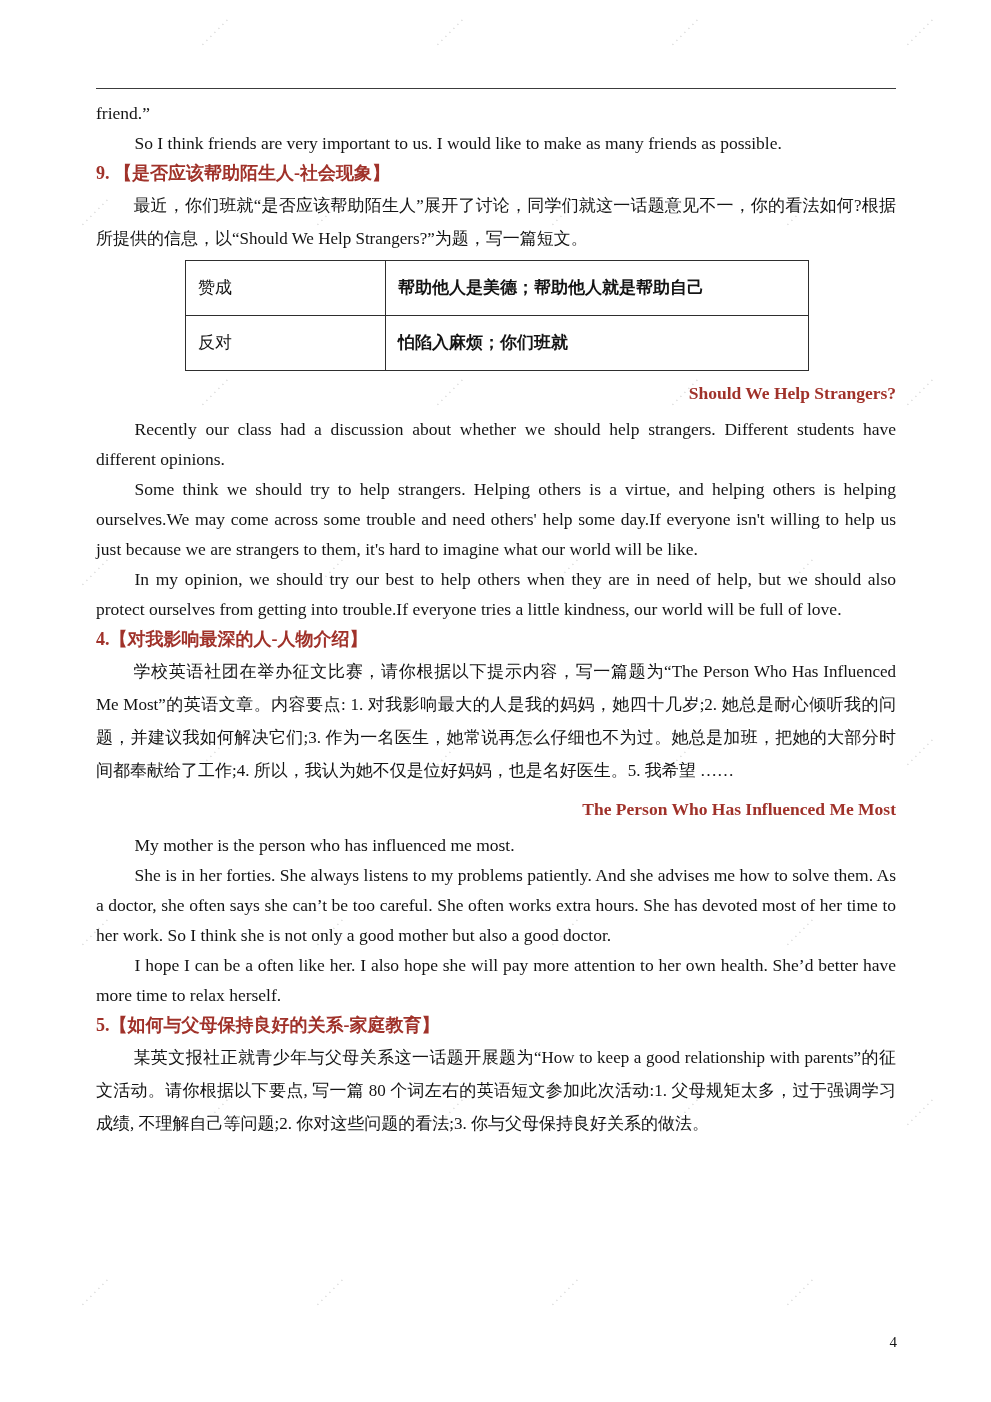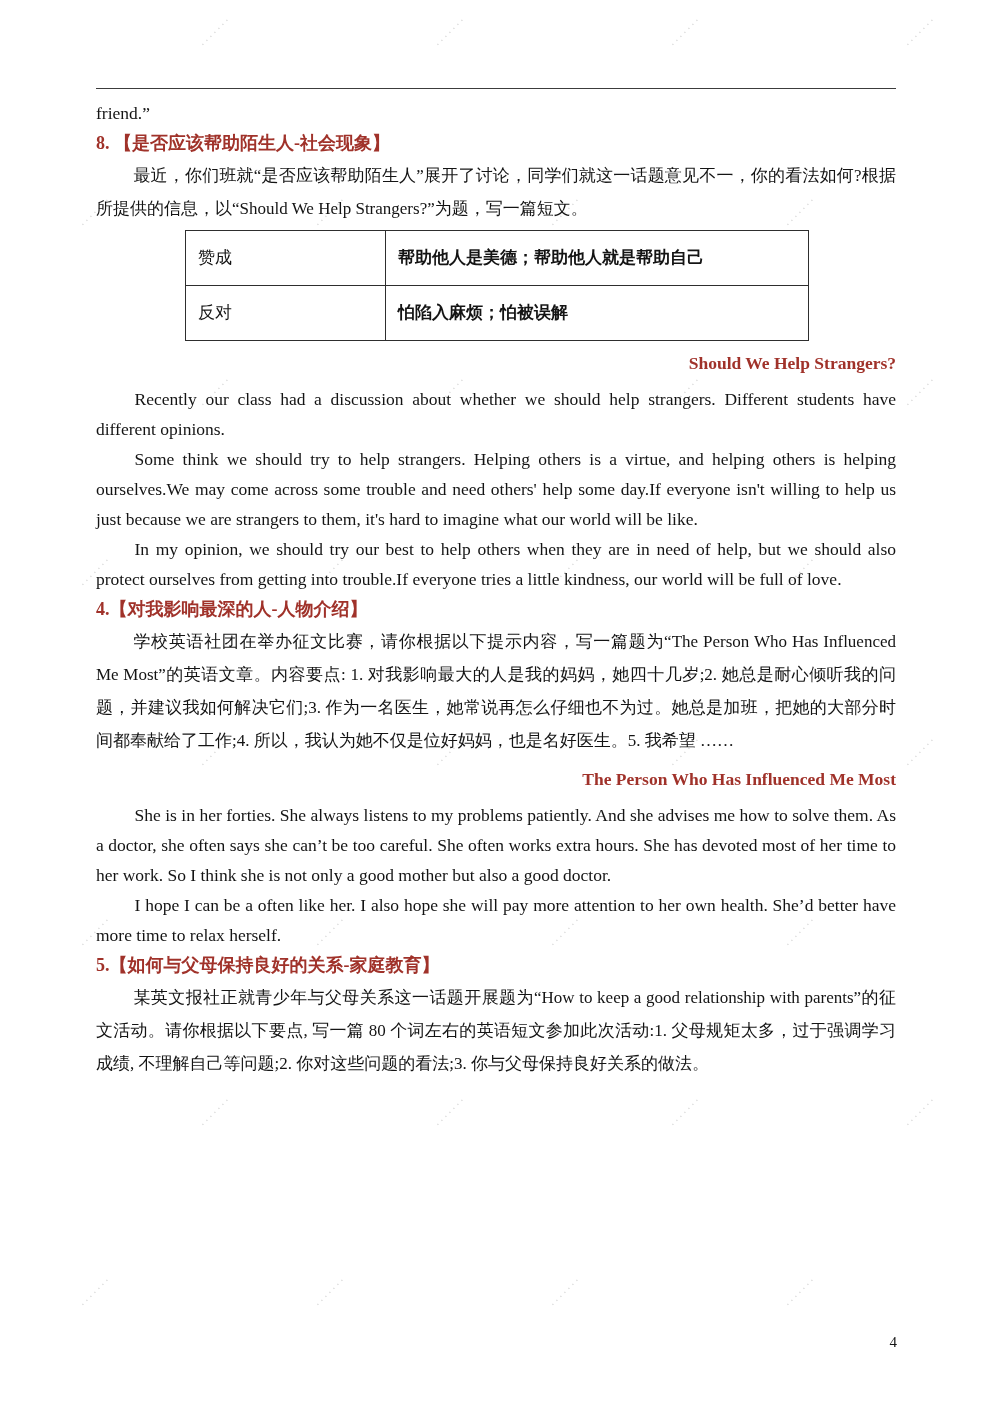--- a/index.html
+++ b/index.html
@@ -90,46 +90,48 @@
     <span class="wm" style="left: 310px; top: 1285px;">·······</span>
     <span class="wm" style="left: 545px; top: 1285px;">·······</span>
     <span class="wm" style="left: 780px; top: 1285px;">·······</span>
   </div>
 
 <div class="content">
 
   <div class="rule"></div>
 
   <p class="en">friend.”</p>
+  <p class="en indent">So I think friends are very important to us. I would like to make as many friends as possible.</p>
 
-  <h3 class="section">8. 【是否应该帮助陌生人-社会现象】</h3>
+  <h3 class="section">9. 【是否应该帮助陌生人-社会现象】</h3>
   <p class="zh indent">最近，你们班就“是否应该帮助陌生人”展开了讨论，同学们就这一话题意见不一，你的看法如何?根据所提供的信息，以“Should We Help Strangers?”为题，写一篇短文。</p>
 
   <table class="info-table">
     <tbody>
       <tr>
         <td class="c1">赞成</td>
         <td class="c2">帮助他人是美德；帮助他人就是帮助自己</td>
       </tr>
       <tr>
         <td class="c1">反对</td>
-        <td class="c2">怕陷入麻烦；怕被误解</td>
+        <td class="c2">怕陷入麻烦；你们班就</td>
       </tr>
     </tbody>
   </table>
 
   <h4 class="essay-title">Should We Help Strangers?</h4>
   <p class="en indent">Recently our class had a discussion about whether we should help strangers. Different students have different opinions.</p>
   <p class="en indent">Some think we should try to help strangers. Helping others is a virtue, and helping others is helping ourselves.We may come across some trouble and need others' help some day.If everyone isn't willing to help us just because we are strangers to them, it's hard to imagine what our world will be like.</p>
   <p class="en indent">In my opinion, we should try our best to help others when they are in need of help, but we should also protect ourselves from getting into trouble.If everyone tries a little kindness, our world will be full of love.</p>
 
   <h3 class="section">4.【对我影响最深的人-人物介绍】</h3>
   <p class="zh indent">学校英语社团在举办征文比赛，请你根据以下提示内容，写一篇题为“The Person Who Has Influenced Me Most”的英语文章。内容要点: 1. 对我影响最大的人是我的妈妈，她四十几岁;2. 她总是耐心倾听我的问题，并建议我如何解决它们;3. 作为一名医生，她常说再怎么仔细也不为过。她总是加班，把她的大部分时间都奉献给了工作;4. 所以，我认为她不仅是位好妈妈，也是名好医生。5. 我希望 ……</p>
 
   <h4 class="essay-title">The Person Who Has Influenced Me Most</h4>
+  <p class="en indent">My mother is the person who has influenced me most.</p>
   <p class="en indent">She is in her forties. She always listens to my problems patiently. And she advises me how to solve them. As a doctor, she often says she can’t be too careful. She often works extra hours. She has devoted most of her time to her work. So I think she is not only a good mother but also a good doctor.</p>
   <p class="en indent">I hope I can be a often like her. I also hope she will pay more attention to her own health. She’d better have more time to relax herself.</p>
 
   <h3 class="section">5.【如何与父母保持良好的关系-家庭教育】</h3>
   <p class="zh indent">某英文报社正就青少年与父母关系这一话题开展题为“How to keep a good relationship with parents”的征文活动。请你根据以下要点, 写一篇 80 个词左右的英语短文参加此次活动:1. 父母规矩太多，过于强调学习成绩, 不理解自己等问题;2. 你对这些问题的看法;3. 你与父母保持良好关系的做法。</p>
 
 </div>
 
 <div class="page-number">4</div>
 

